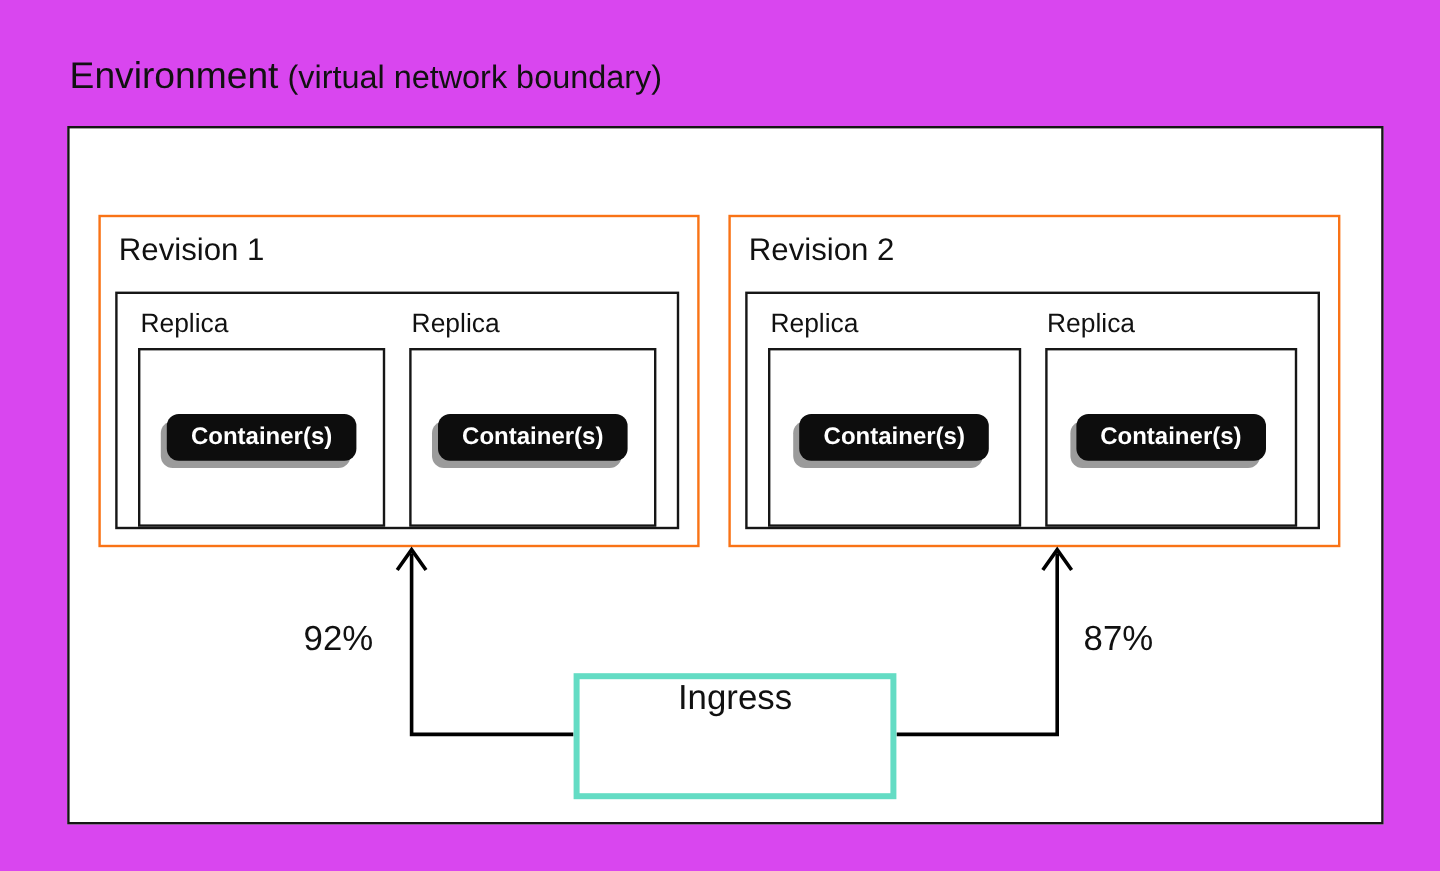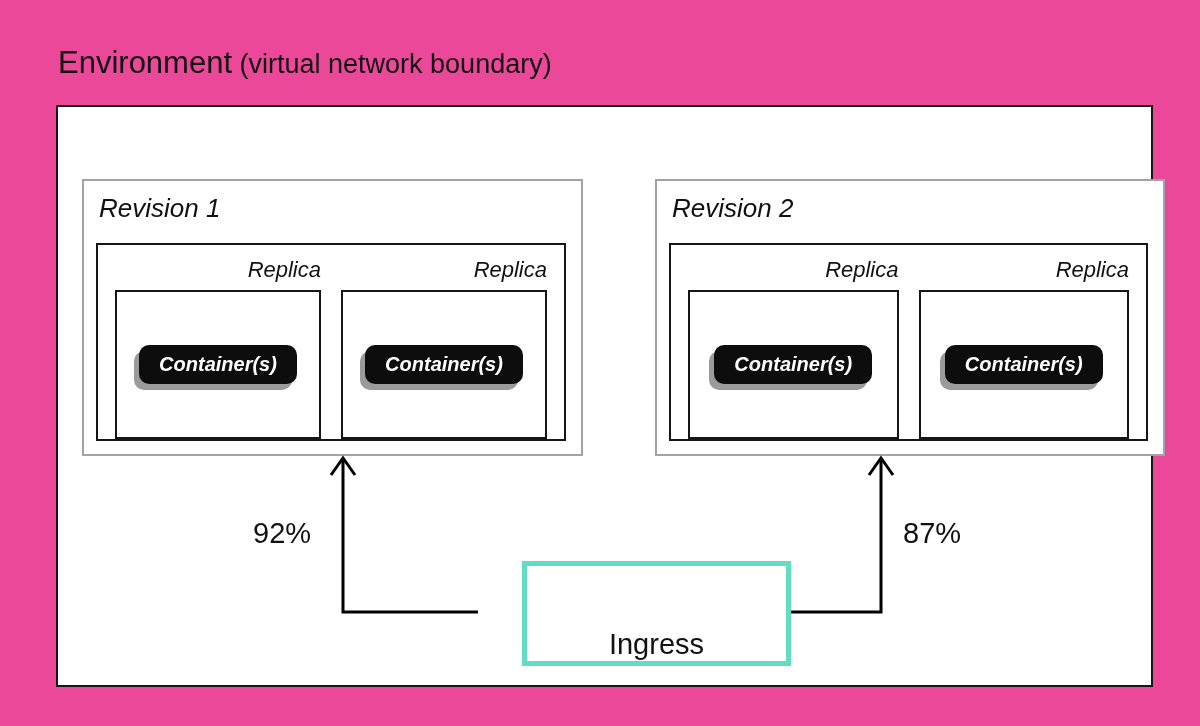--- a/index.html
+++ b/index.html
@@ -1,61 +1,61 @@
 <!DOCTYPE html>
 <html><head>
 <meta charset="utf-8">
 <style>
   html,body{margin:0;padding:0;background:#ffffff;}
   #canvas{
-    position:relative;width:1200px;height:726px;background:#ec4899;
+    position:relative;width:1200px;height:726px;background:#d946ef;
     font-family:"Liberation Sans","DejaVu Sans",sans-serif;color:#161616;overflow:hidden;
   }
   
   .title{position:absolute;left:58px;top:44px;white-space:nowrap;}
   .title-main{font-size:31px;line-height:1.2;color:#111111;}
   .title-sub{font-size:27px;line-height:1.2;color:#111111;}
   
   .app-box{
     position:absolute;left:56px;top:105px;width:1097px;height:582px;
     border:2.5px solid #161616;background:#ffffff;box-sizing:border-box;
   }
   .app-label{position:absolute;left:82px;top:128px;font-size:28px;color:#111111;}
   
   .revision{
-    position:absolute;top:179px;height:277px;border:2px solid #a3a3a3;
-    background:#ffffff;box-sizing:border-box;font-style:italic;
+    position:absolute;top:179px;height:277px;border:2px solid #f97316;
+    background:#ffffff;box-sizing:border-box;
   }
   .revision-1{left:82px;width:501px;}
-  .revision-2{left:655px;width:510px;}
+  .revision-2{left:607px;width:510px;}
   .rev-label{position:absolute;left:15px;top:12px;font-size:26px;color:#111111;}
   
   .replica-set{
     position:absolute;left:12px;right:15px;top:62px;bottom:13px;
     border:2px solid #161616;box-sizing:border-box;
     display:flex;gap:20px;padding:6px 17px 0 17px;
   }
   .replica-group{width:216px;display:flex;flex-direction:column;}
-  .replica-label{font-size:22px;color:#111111;margin:6px 0 7px 2px;text-align:right;}
+  .replica-label{font-size:22px;color:#111111;margin:6px 0 7px 2px;}
   .replica-box{
     height:160px;border:2px solid #161616;box-sizing:border-box;
     display:flex;align-items:center;justify-content:center;background:#ffffff;
   }
   
   .badge{
     width:158px;height:39px;background:#0d0d0d;border-radius:10px;
     box-shadow:-5px 6px 0 0 #9b9b9b;
     color:#ffffff;font-size:20px;font-weight:bold;
     display:flex;align-items:center;justify-content:center;
   }
   
   .ingress{
     position:absolute;left:478px;top:561px;width:269px;height:105px;
     border:5px solid #64dcc4;background:#ffffff;box-sizing:border-box;
-    display:flex;align-items:flex-end;justify-content:center;margin-left:44px;
+    display:flex;align-items:flex-start;justify-content:center;
   }
   .ingress-label{font-size:29px;color:#111111;}
   
   .pct{position:absolute;font-size:29px;color:#111111;white-space:nowrap;}
   .pct-left{left:253px;top:517px;}
   .pct-right{left:903px;top:517px;}
   
   .connectors{position:absolute;left:0;top:0;width:1200px;height:726px;pointer-events:none;}
 </style>
 </head>

